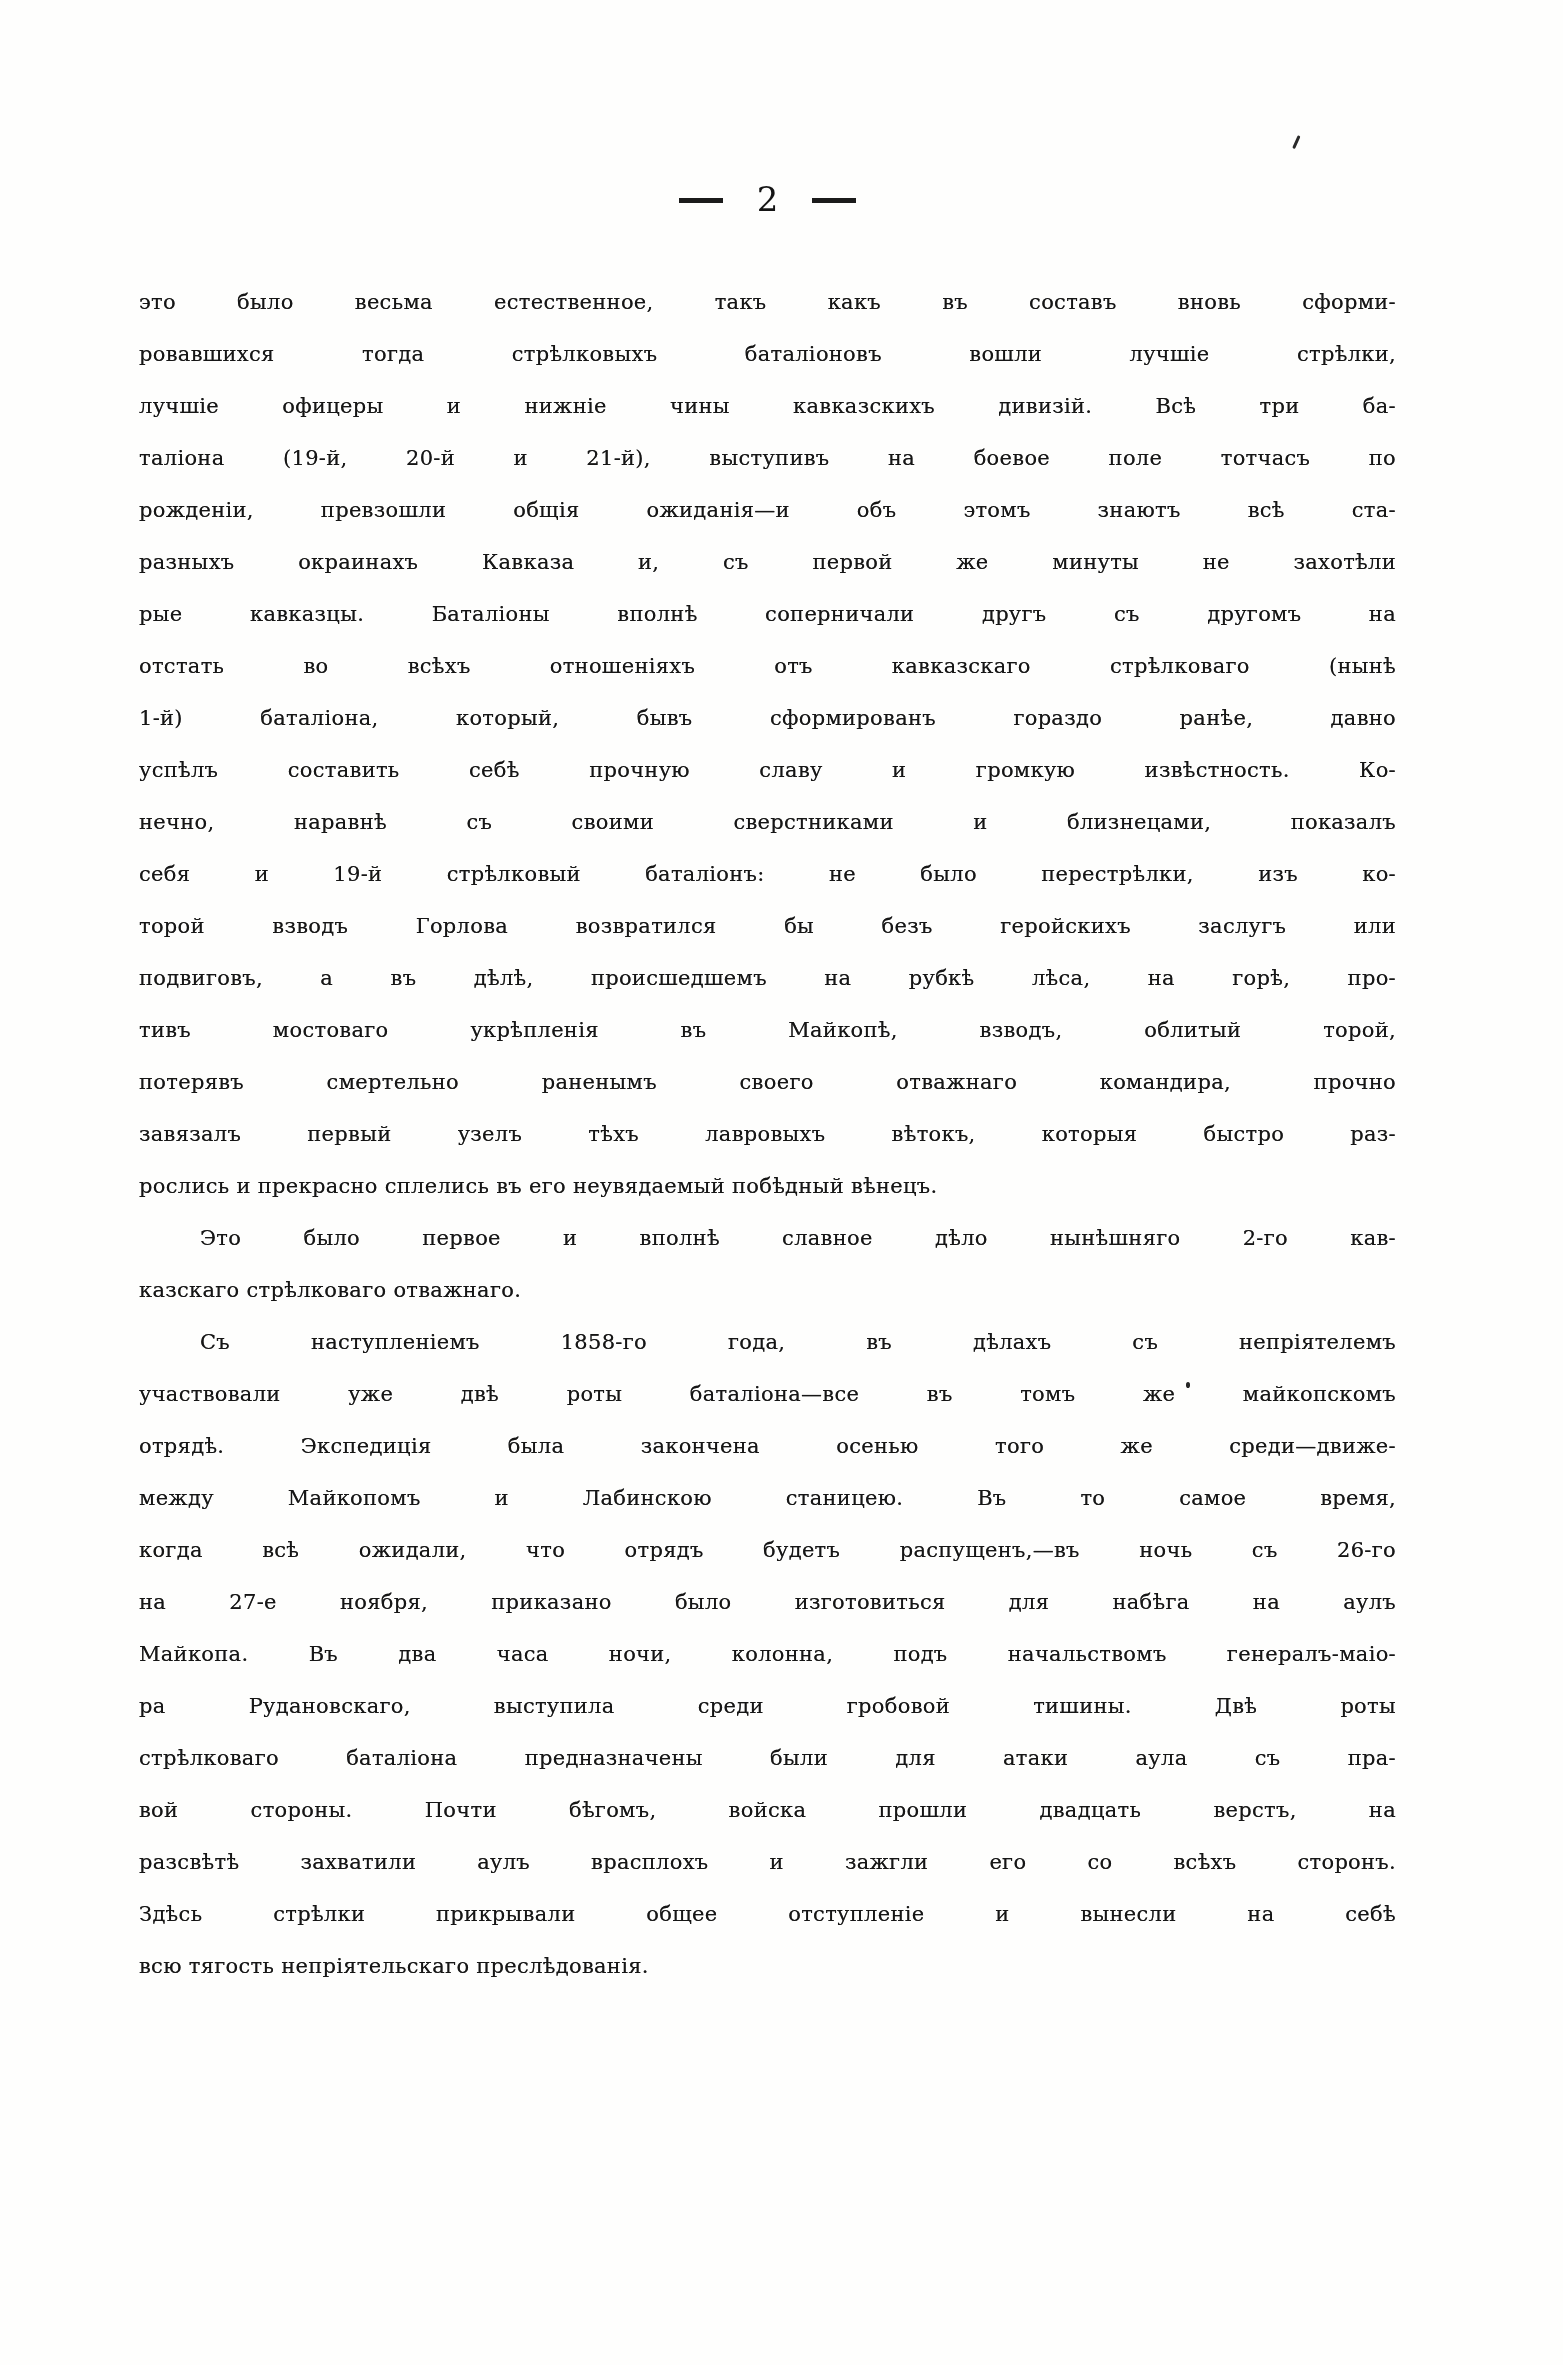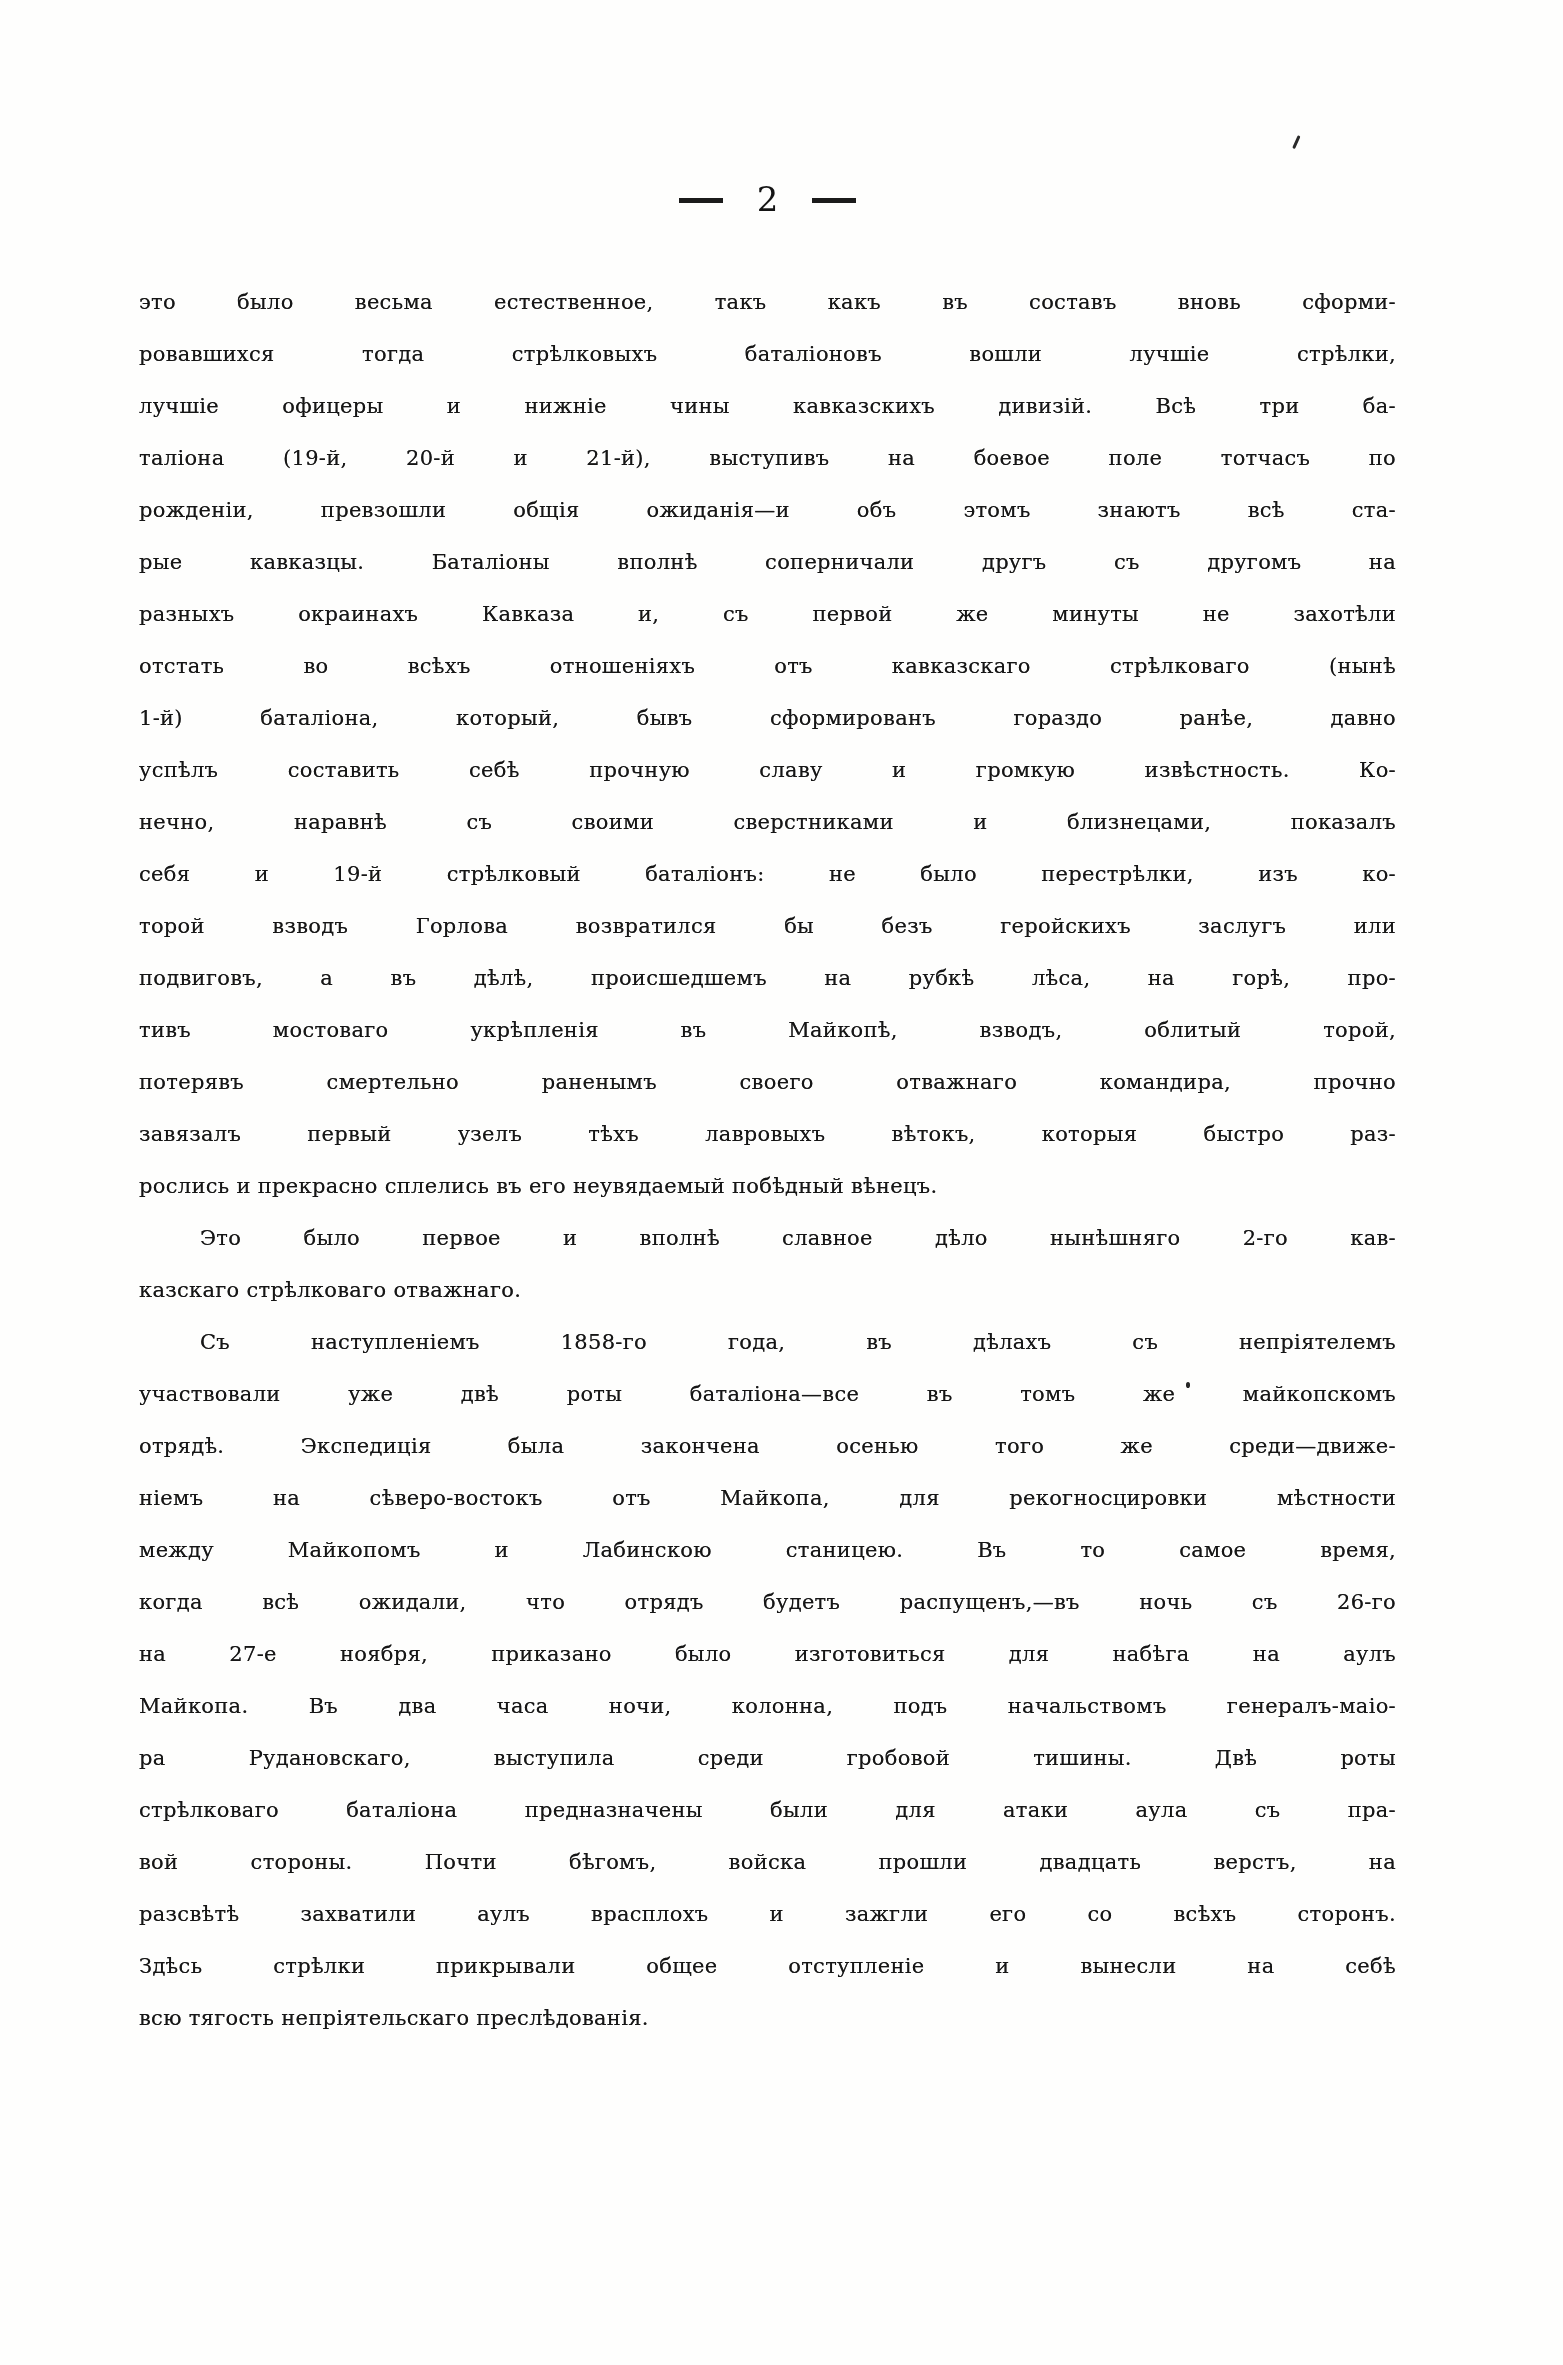--- a/index.html
+++ b/index.html
@@ -94,43 +94,42 @@
     <span class="hdash"></span><span class="pagenum">2</span><span class="hdash"></span>
   </div>
 
   <div class="text-block" id="text-block">
       <div class="paragraph">
         <div class="line">это было весьма естественное, такъ какъ въ составъ вновь сформи-</div>
         <div class="line">ровавшихся тогда стрѣлковыхъ баталіоновъ вошли лучшіе стрѣлки,</div>
         <div class="line">лучшіе офицеры и нижніе чины кавказскихъ дивизій. Всѣ три ба-</div>
         <div class="line">таліона (19-й, 20-й и 21-й), выступивъ на боевое поле тотчасъ по</div>
         <div class="line">рожденіи, превзошли общія ожиданія—и объ этомъ знаютъ всѣ ста-</div>
+        <div class="line">разныхъ окраинахъ Кавказа и, съ первой же минуты не захотѣли</div>
         <div class="line">рые кавказцы. Баталіоны вполнѣ соперничали другъ съ другомъ на</div>
-        <div class="line">разныхъ окраинахъ Кавказа и, съ первой же минуты не захотѣли</div>
         <div class="line">отстать во всѣхъ отношеніяхъ отъ кавказскаго стрѣлковаго (нынѣ</div>
         <div class="line">1-й) баталіона, который, бывъ сформированъ гораздо ранѣе, давно</div>
         <div class="line">успѣлъ составить себѣ прочную славу и громкую извѣстность. Ко-</div>
         <div class="line">нечно, наравнѣ съ своими сверстниками и близнецами, показалъ</div>
         <div class="line">себя и 19-й стрѣлковый баталіонъ: не было перестрѣлки, изъ ко-</div>
         <div class="line">торой взводъ Горлова возвратился бы безъ геройскихъ заслугъ или</div>
         <div class="line">подвиговъ, а въ дѣлѣ, происшедшемъ на рубкѣ лѣса, на горѣ, про-</div>
         <div class="line">тивъ мостоваго укрѣпленія въ Майкопѣ, взводъ, облитый торой,</div>
         <div class="line">потерявъ смертельно раненымъ своего отважнаго командира, прочно</div>
         <div class="line">завязалъ первый узелъ тѣхъ лавровыхъ вѣтокъ, которыя быстро раз-</div>
         <div class="line last-line">рослись и прекрасно сплелись въ его неувядаемый побѣдный вѣнецъ.</div>
       </div>
       <div class="paragraph">
         <div class="line indent">Это было первое и вполнѣ славное дѣло нынѣшняго 2-го кав-</div>
         <div class="line last-line">казскаго стрѣлковаго отважнаго.</div>
       </div>
       <div class="paragraph">
         <div class="line indent">Съ наступленіемъ 1858-го года, въ дѣлахъ съ непріятелемъ</div>
         <div class="line">участвовали уже двѣ роты баталіона—все въ томъ же майкопскомъ</div>
         <div class="line">отрядѣ. Экспедиція была закончена осенью того же среди—движе-</div>
-        <div class="line">ніемъ на сѣверо-востокъ отъ Майкопа, для рекогносцировки мѣстности</div>
         <div class="line">между Майкопомъ и Лабинскою станицею. Въ то самое время,</div>
         <div class="line">когда всѣ ожидали, что отрядъ будетъ распущенъ,—въ ночь съ 26-го</div>
         <div class="line">на 27-е ноября, приказано было изготовиться для набѣга на аулъ</div>
         <div class="line">Майкопа. Въ два часа ночи, колонна, подъ начальствомъ генералъ-маіо-</div>
         <div class="line">ра Рудановскаго, выступила среди гробовой тишины. Двѣ роты</div>
         <div class="line">стрѣлковаго баталіона предназначены были для атаки аула съ пра-</div>
         <div class="line">вой стороны. Почти бѣгомъ, войска прошли двадцать верстъ, на</div>
         <div class="line">разсвѣтѣ захватили аулъ врасплохъ и зажгли его со всѣхъ сторонъ.</div>
         <div class="line">Здѣсь стрѣлки прикрывали общее отступленіе и вынесли на себѣ</div>
         <div class="line last-line">всю тягость непріятельскаго преслѣдованія.</div>

